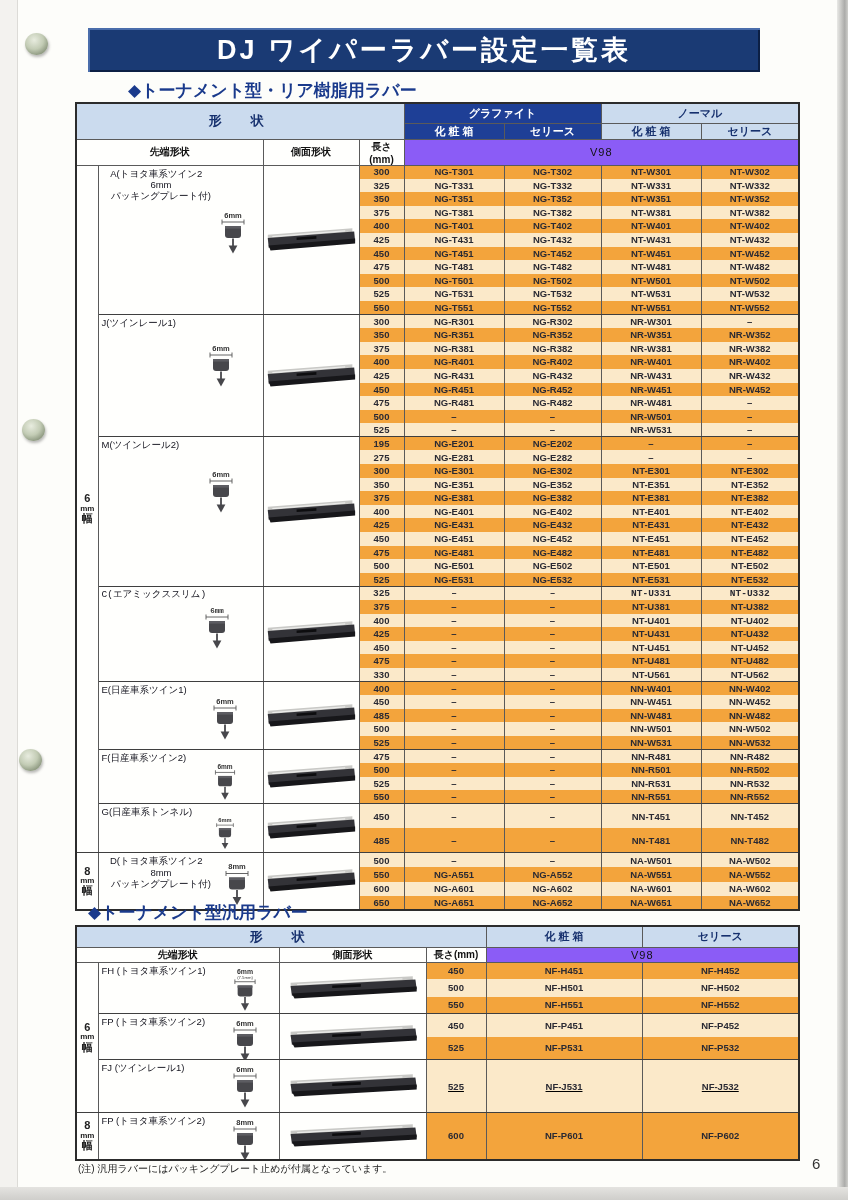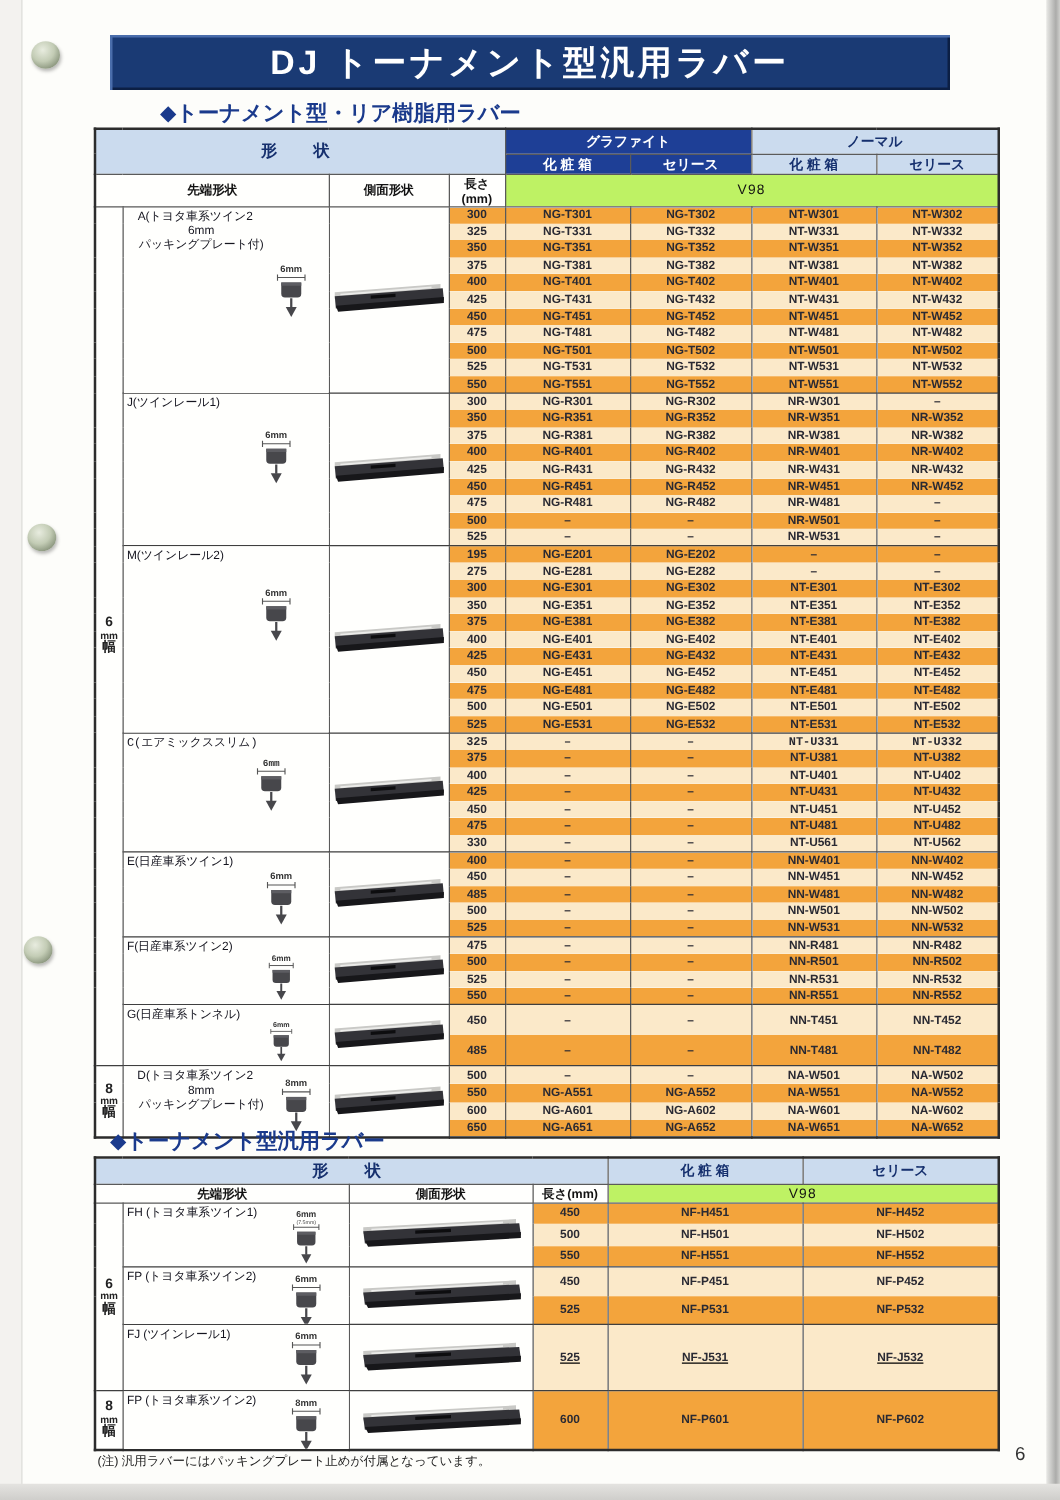--- a/index.html
+++ b/index.html
@@ -30,21 +30,21 @@
   table.dtbl{position:absolute;left:75px;border-collapse:collapse;table-layout:fixed;
     width:723px;border:2px solid #2c2c2c;padding-left:24px;}
   .t1{top:102px;} .t2{top:925px;}
   .dtbl th,.dtbl td{padding:0;overflow:hidden;border-left:1px solid #5a5a5a;border-right:1px solid #5a5a5a;
     text-align:center;vertical-align:middle;}
   .dtbl thead th{border-top:1px solid #5a5a5a;border-bottom:1px solid #5a5a5a;}
   .hshape{background:#cbdbee;color:#16306e;font-weight:bold;font-size:13px;letter-spacing:8px;}
   .hnavy{background:#1e3f96;color:#ffffff;font-weight:bold;font-size:11px;}
   .hlite{background:#cbdbee;color:#16306e;font-weight:bold;font-size:11px;}
   .hwhite{background:#fffffd;color:#111;font-weight:bold;font-size:10px;}
-  .hv98{background:#bef264;color:#111;font-weight:normal;font-size:11px;letter-spacing:1px;}
+  .hv98{background:#8b5cf6;color:#111;font-weight:normal;font-size:11px;letter-spacing:1px;}
 
   tr.gend td{border-bottom:1px solid #3f3f3f;}
   td.band,td.tipcell,td.sidecell{background:#fffffd;border-bottom:1px solid #3f3f3f;}
   td.c0{background:#f3a43c;}
   td.c1{background:#fbe9c9;}
   td.len,td.part{font-size:9.5px;font-weight:bold;color:#2a2a33;line-height:1;}
   .bandlbl{display:flex;flex-direction:column;align-items:center;font-weight:bold;color:#222;line-height:1.05;}
   .bandlbl span{font-size:11px;} .bandlbl .mm{font-size:8px;}
 
   td.tipcell{position:relative;vertical-align:top;}
@@ -68,21 +68,21 @@
 <body>
 
 <div>
   <div class="edge-left"></div>
   <div class="edge-left-line"></div>
   <div class="hole" style="left:25px;top:33px;"></div>
   <div class="hole" style="left:22px;top:419px;"></div>
   <div class="hole" style="left:19px;top:749px;"></div>
 
   <div class="titlebar">
-    <span>DJ トーナメント型汎用ラバー</span>
+    <span>DJ ワイパーラバー設定一覧表</span>
   </div>
 
   <div class="sechead sh1">◆トーナメント型・リア樹脂用ラバー</div>
 
   <table class="dtbl t1" id="tbl1">
     <colgroup>
       <col style="width:22px">
         <col style="width:165px">
         <col style="width:96px">
         <col style="width:45px">

